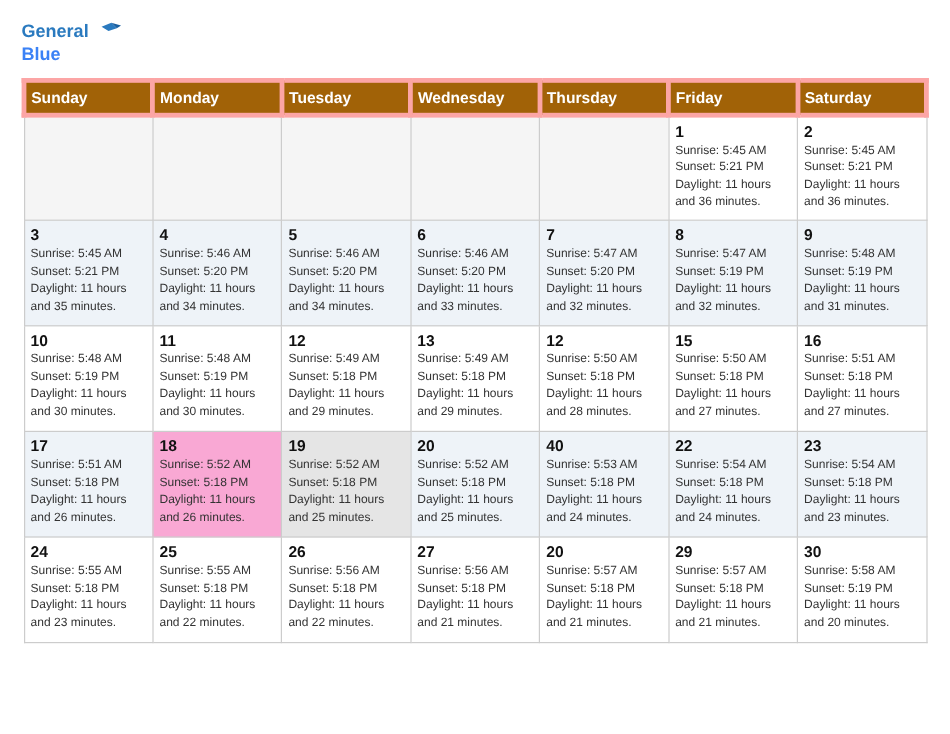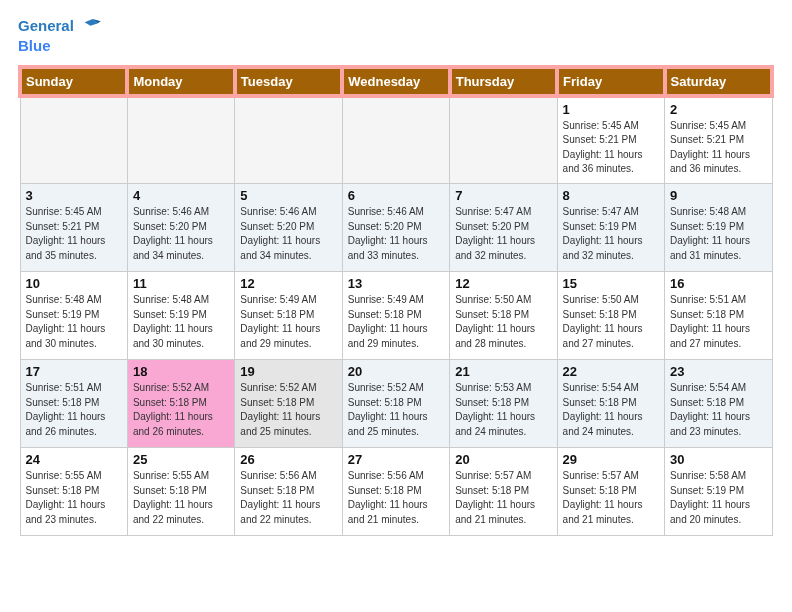--- a/index.html
+++ b/index.html
@@ -277,21 +277,21 @@
 and 25 minutes.</div>
           </td>
           <td style="background: rgb(238, 243, 248);">
             <span class="day-num">20</span>
             <div class="day-info" style="white-space: pre-line;">Sunrise: 5:52 AM
 Sunset: 5:18 PM
 Daylight: 11 hours
 and 25 minutes.</div>
           </td>
           <td style="background: rgb(238, 243, 248);">
-            <span class="day-num">21</span>
+            <span class="day-num">40</span>
             <div class="day-info" style="white-space: pre-line;">Sunrise: 5:53 AM
 Sunset: 5:18 PM
 Daylight: 11 hours
 and 24 minutes.</div>
           </td>
           <td style="background: rgb(238, 243, 248); margin-left: 44px;">
             <span class="day-num">22</span>
             <div class="day-info" style="white-space: pre-line;">Sunrise: 5:54 AM
 Sunset: 5:18 PM
 Daylight: 11 hours

